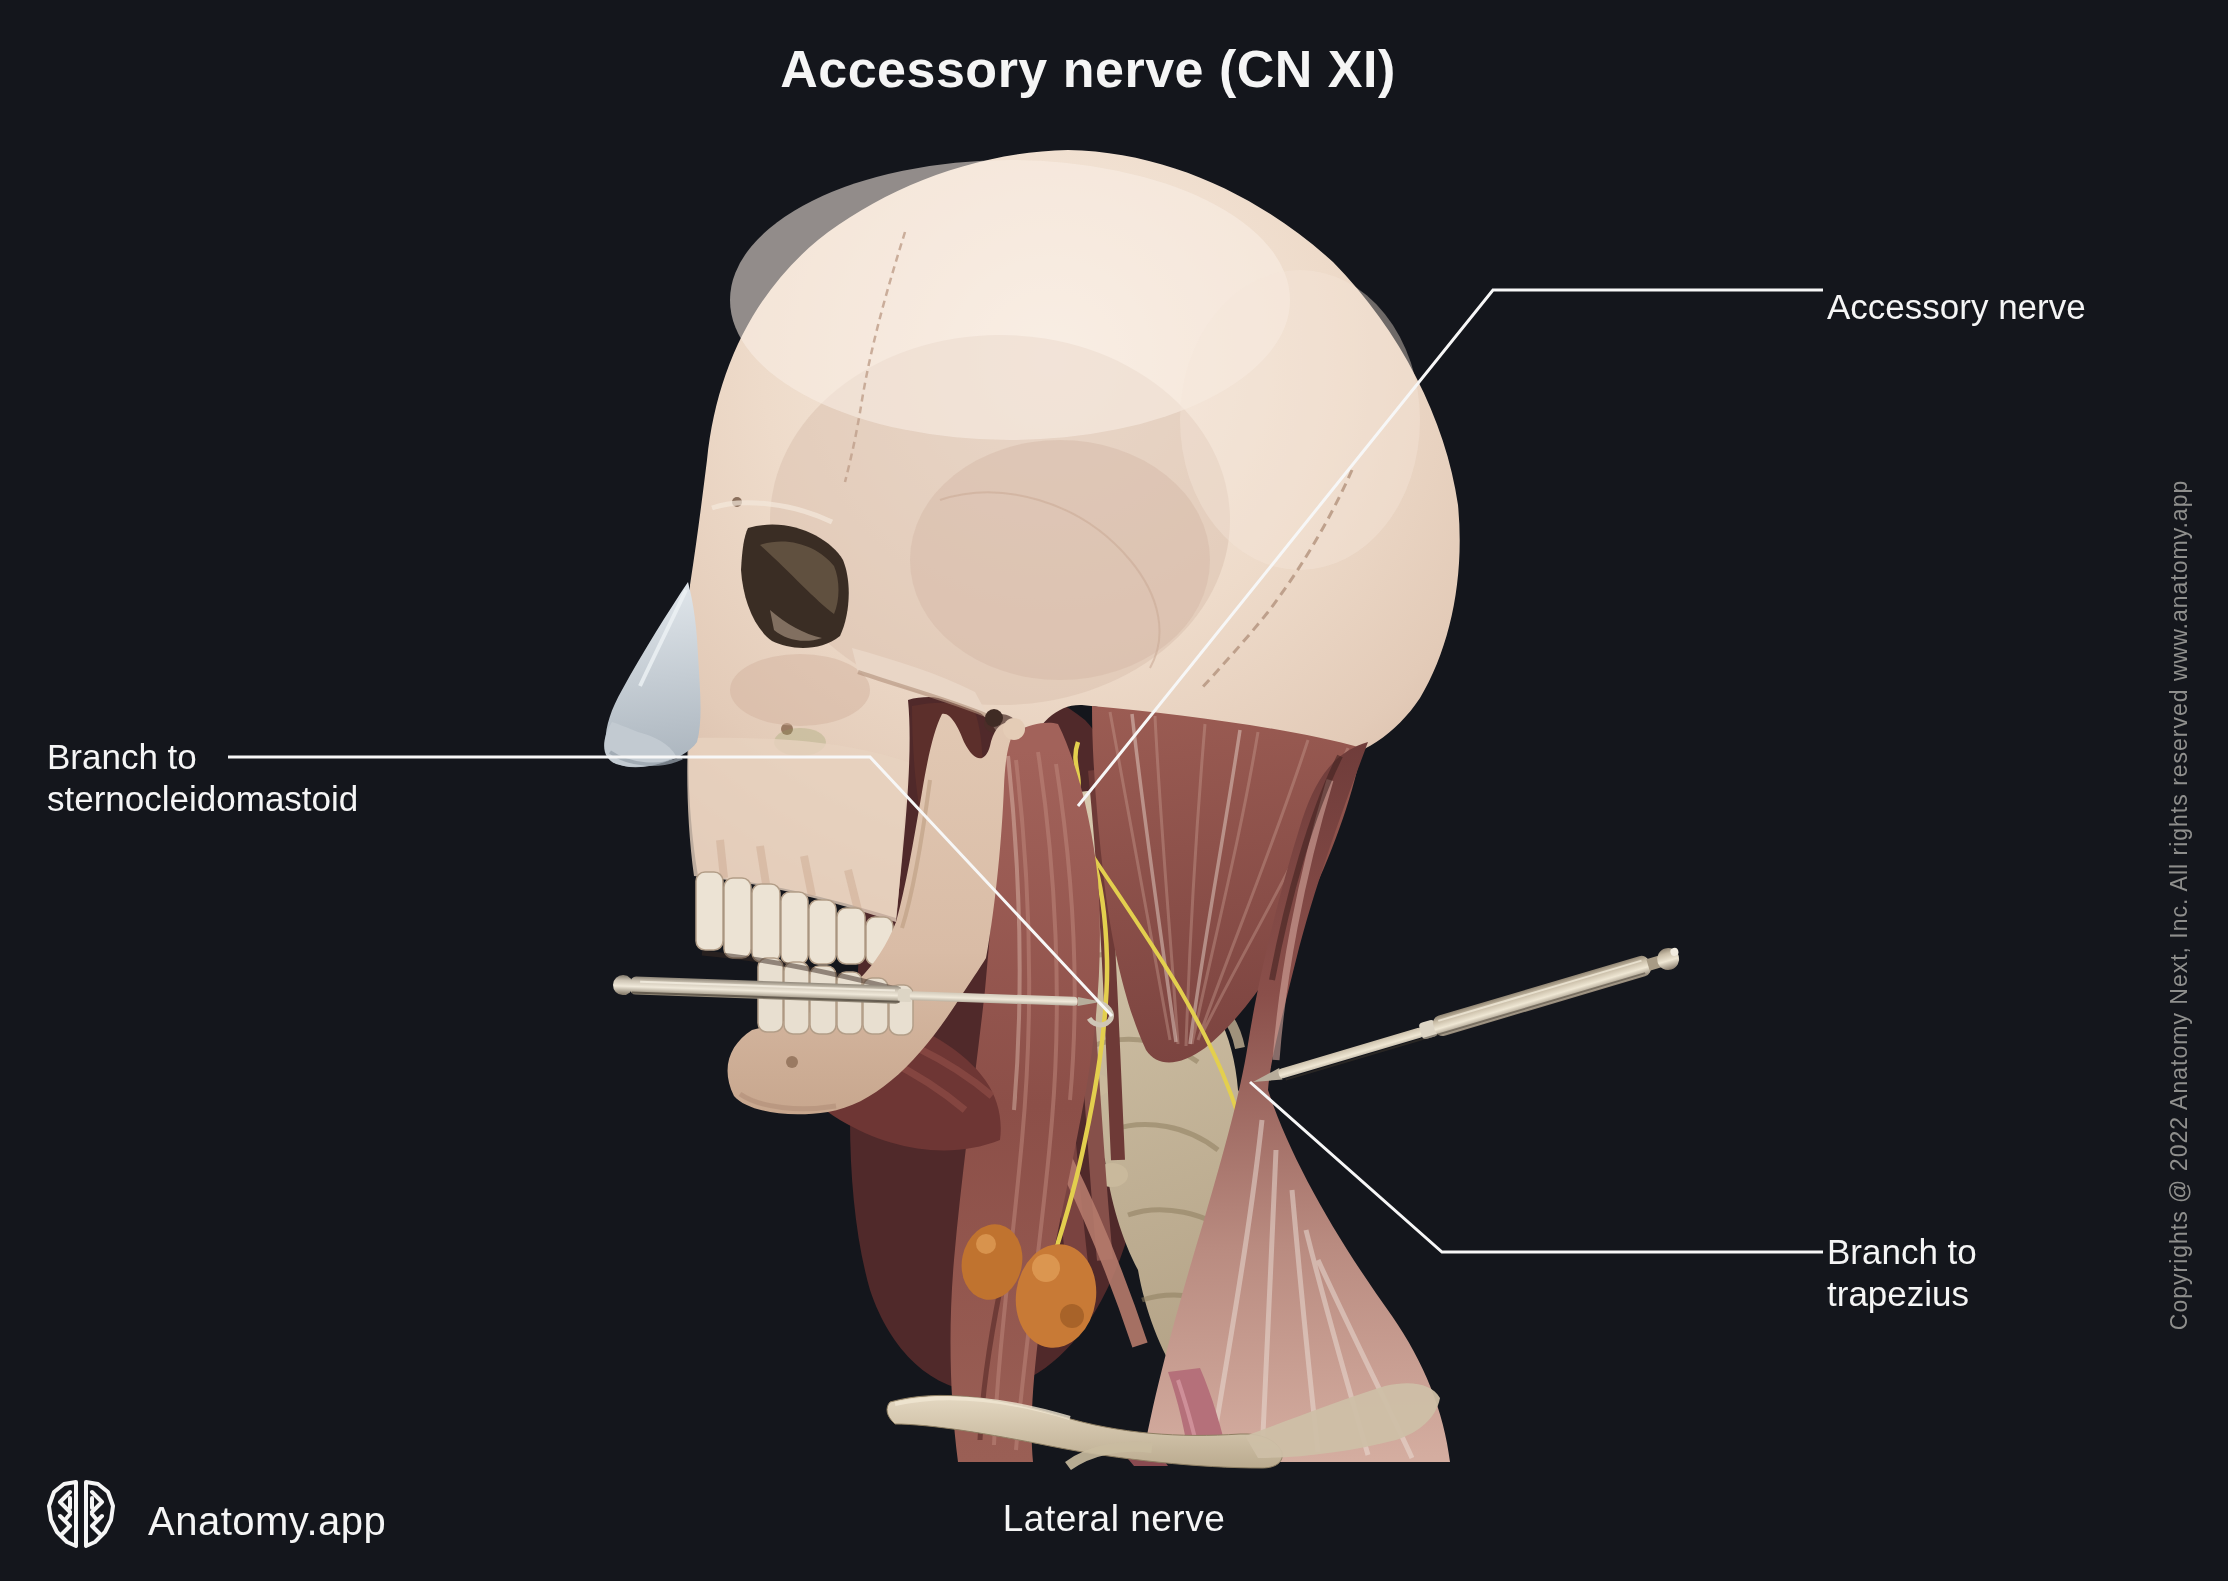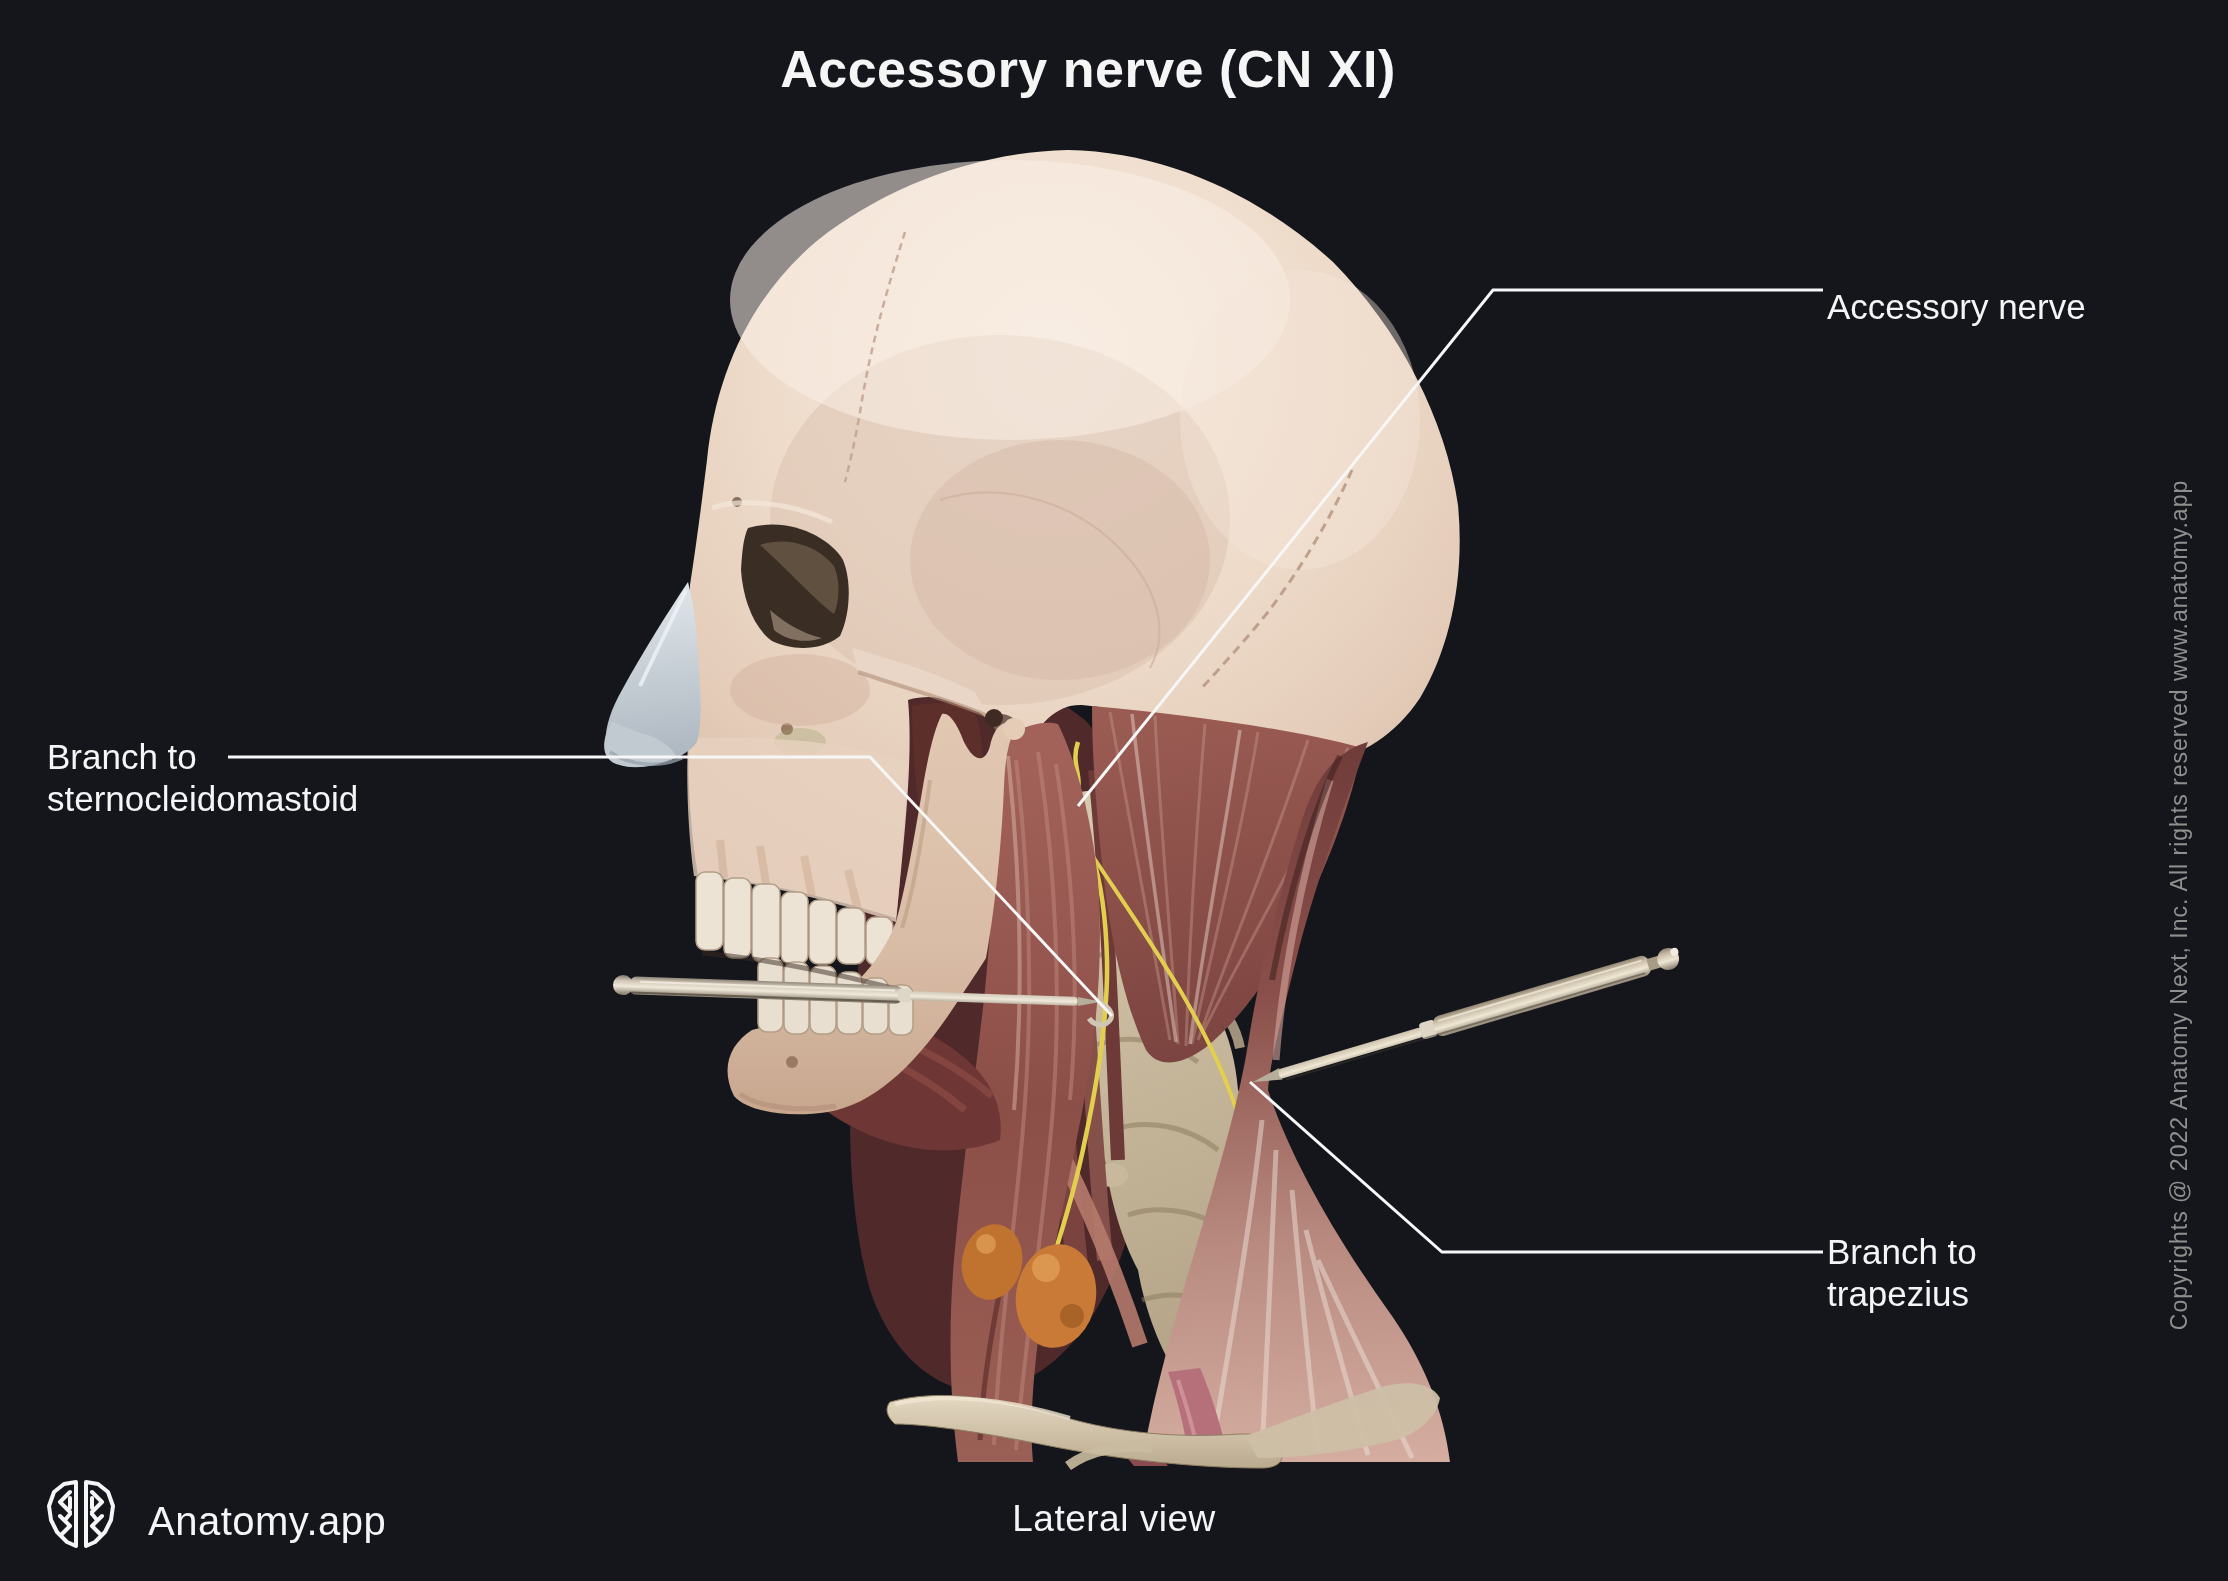--- a/index.html
+++ b/index.html
@@ -327,21 +327,21 @@
 </svg>
 
 <div class="title">Accessory nerve (CN XI)</div>
 
 <div class="lbl" id="lbl-accessory">Accessory nerve</div>
 <div class="lbl" id="lbl-scm">Branch to
 sternocleidomastoid</div>
 <div class="lbl" id="lbl-trap">Branch to
 trapezius</div>
 
-<div class="caption">Lateral view</div>
+<div class="caption">Lateral nerve</div>
 
 <svg class="logo" viewBox="0 0 82 84">
   <g fill="none" stroke="#f5f5f5" stroke-width="4" stroke-linejoin="round" stroke-linecap="round">
     <path d="M36,8 L24,10 L14,18 L9,32 L11,46 L17,58 L27,68 L36,72 L36,8 Z"></path>
     <path d="M46,8 L58,10 L68,18 L73,32 L71,46 L65,58 L55,68 L46,72 L46,8 Z"></path>
     <path d="M30,18 L20,28 L30,38 M20,42 L30,52 M30,52 L22,60 M30,24 L30,34 M25,46 L30,40"></path>
     <path d="M52,18 L62,28 L52,38 M62,42 L52,52 M52,52 L60,60 M52,24 L52,34 M57,46 L52,40"></path>
   </g>
 </svg>
 <div class="brand">Anatomy.app</div>

